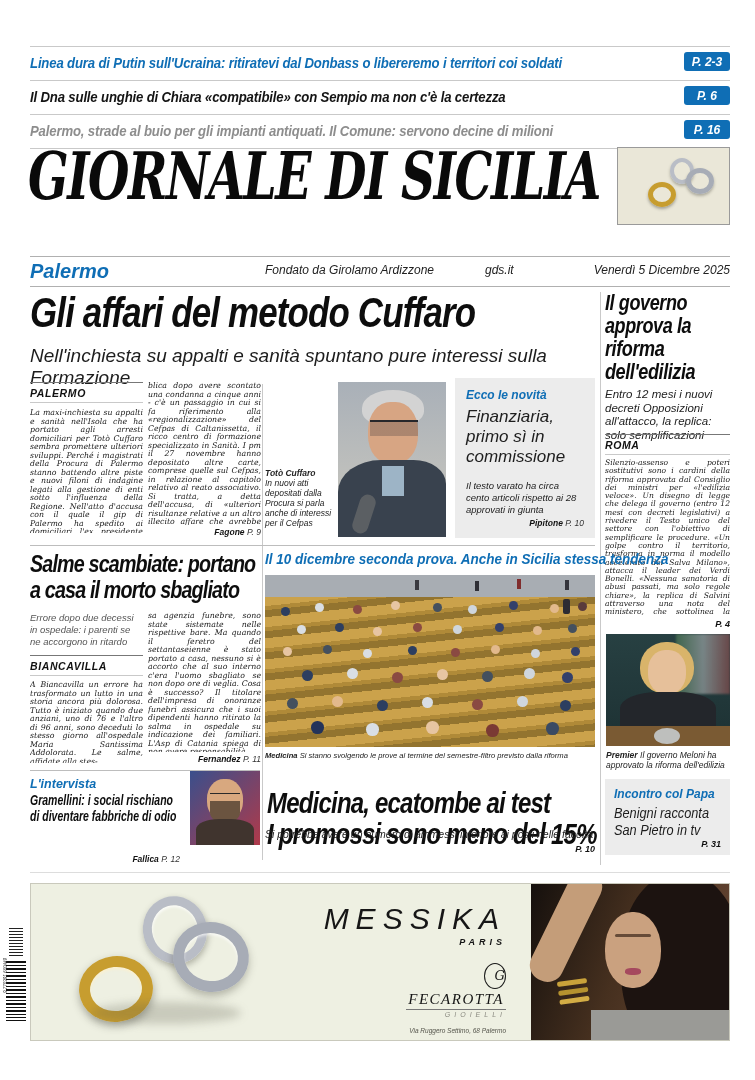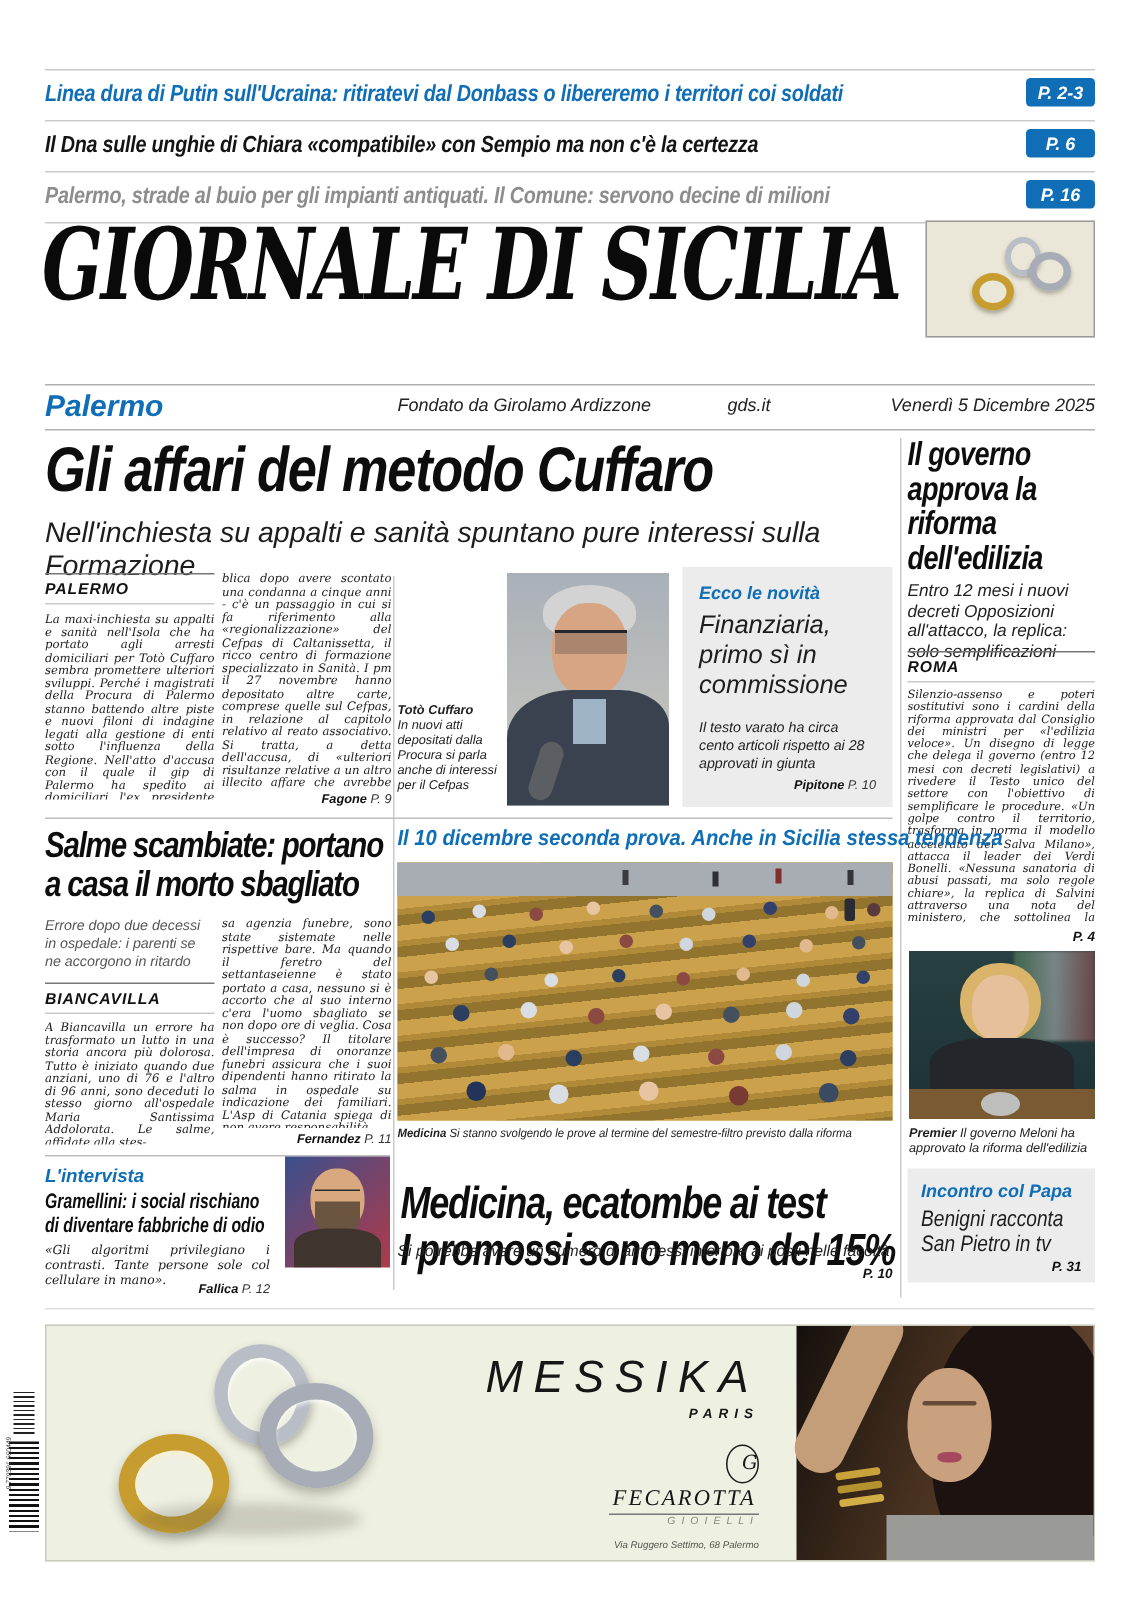--- a/index.html
+++ b/index.html
@@ -315,21 +315,20 @@
     <span>I promossi sono meno del 15%</span>
   </div>
   <div class="med-sf">Si potrebbe avere un numero di ammessi inferiore ai posti nelle facoltà</div>
   <div class="med-p pref">P. 10</div>
 
   <div class="itv-kick">L'intervista</div>
   <div class="itv-h">
     <span>Gramellini: i social rischiano</span>
     <span>di diventare fabbriche di odio</span>
   </div>
-  <div class="itv-b">«Gli algoritmi privilegiano i contrasti. Tante persone sole col cellulare in mano».</div>
   <div class="itv-byl byline"><span>Fallica</span>
     <span class="pg">P. 12</span></div>
   <div class="photo gram">
     <div class="gr-head"></div>
     <div class="gr-glass"></div>
     <div class="gr-beard"></div>
     <div class="gr-body"></div>
   </div>
 
   <div class="ad">

